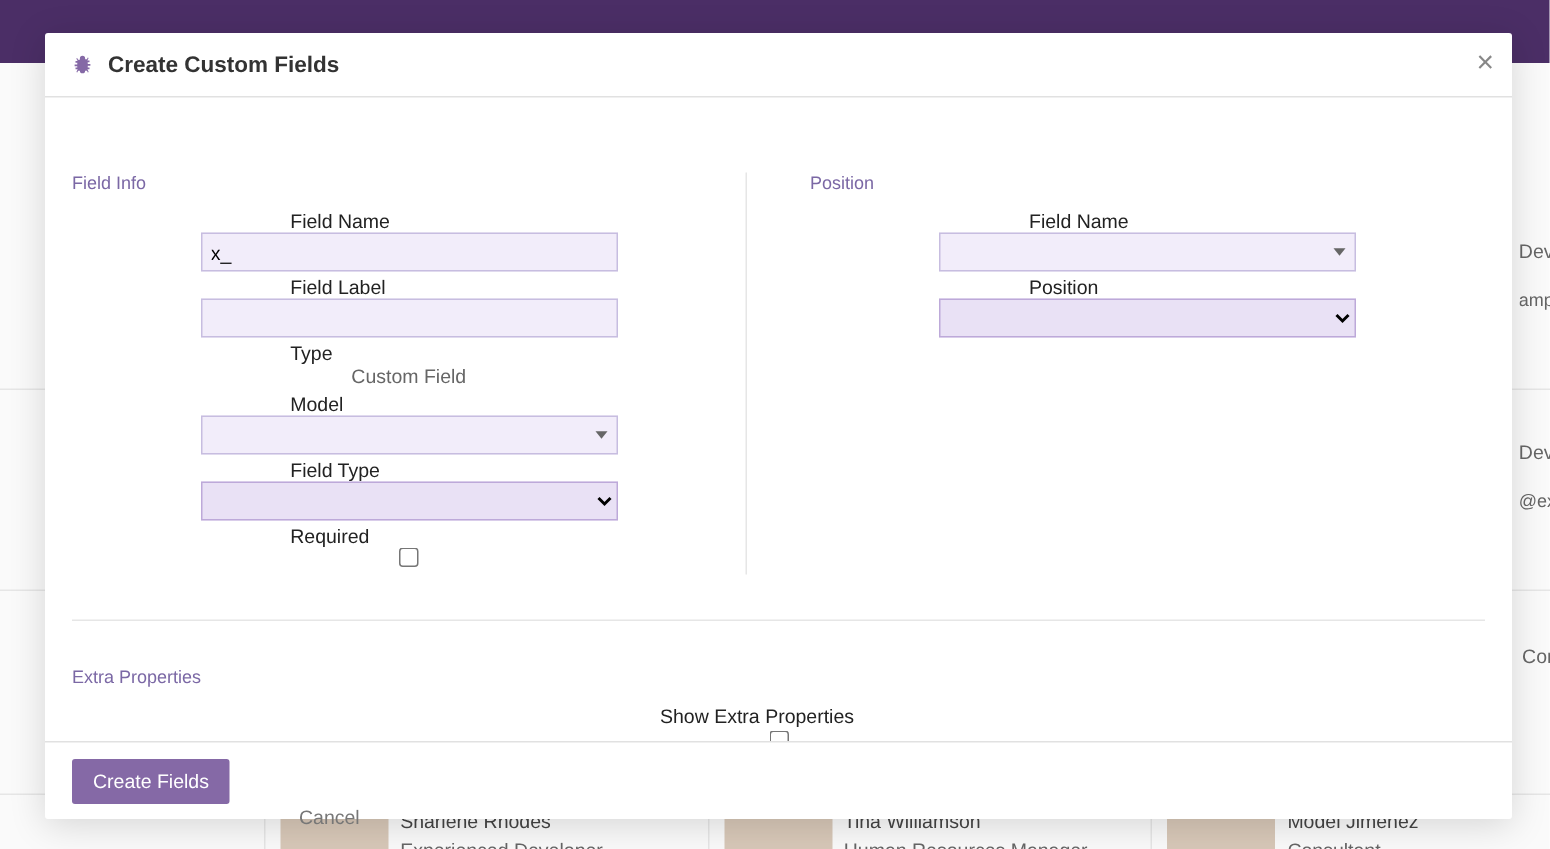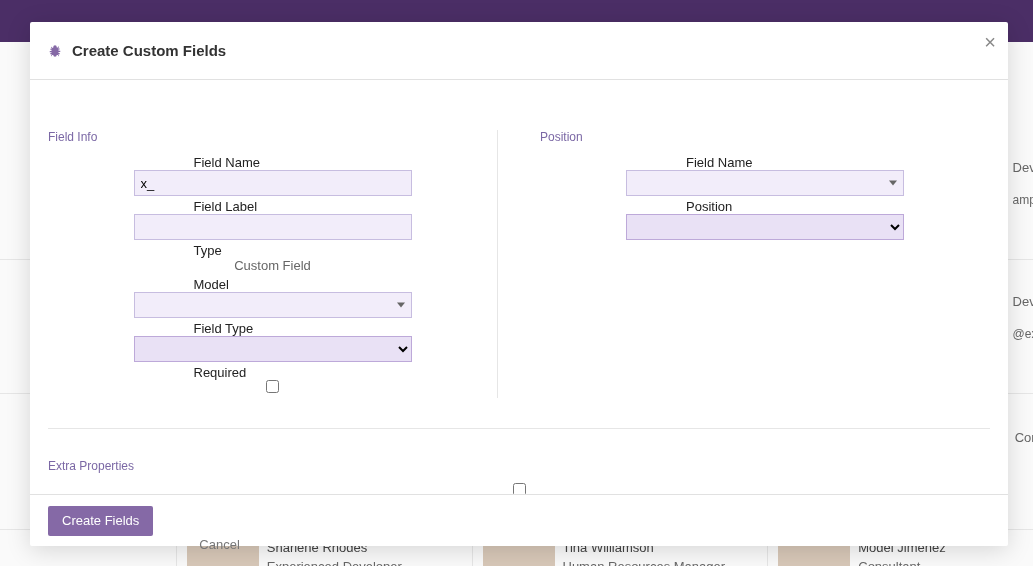--- a/index.html
+++ b/index.html
@@ -14,21 +14,21 @@
     .bg-row.r4 { top: 532px; border-bottom: none; }
     .bg-cell { flex: 1; border-left: 1px solid #e6e6e6; padding: 8px 10px 8px 10px; display: flex; gap: 8px; position: relative; }
     .bg-avatar { width: 72px; height: 72px; background: #d8c8b8; border-radius: 2px; flex-shrink: 0; margin-top: 28px; }
     .bg-info { display: flex; flex-direction: column; gap: 4px; margin-top: 24px; overflow: hidden; white-space: nowrap; }
     .bg-name { color: #444; font-size: 13px; }
     .bg-role { color: #666; font-size: 13px; }
     .bg-email { color: #666; font-size: 12px; margin-top: 14px; }
     
     .modal-backdrop { position: absolute; inset: 0; }
     .modal { position: absolute; top: 22px; left: 30px; right: 25px; bottom: 20px; background: #fff; border-radius: 2px; box-shadow: 0 4px 24px rgba(0,0,0,0.15); display: flex; flex-direction: column; }
-    .modal-header { height: 58px; border-bottom: 1px solid #e1e1e1; display: flex; align-items: center; padding: 0 18px; gap: 10px; position: relative; }
+    .modal-header { height: 43px; border-bottom: 1px solid #e1e1e1; display: flex; align-items: center; padding: 0 18px; gap: 10px; position: relative; }
     .modal-header .bug { width: 14px; height: 14px; color: #8569a6; }
     .modal-header .bug svg { width: 100%; height: 100%; }
     .modal-title { font-size: 15px; font-weight: bold; color: #333; }
     .modal-close { position: absolute; right: 12px; top: 10px; font-size: 20px; color: #888; cursor: pointer; line-height: 1; }
     .modal-body { flex: 1; padding: 50px 18px 6px 18px; overflow: hidden; }
     .columns { display: flex; gap: 42px; }
     .col-left { flex: 0 0 450px; border-right: 1px solid #e6e6e6; padding-right: 0; }
     .col-right { flex: 1; padding-left: 0; }
     .section-title { color: #7b68a5; font-size: 12px; margin-bottom: 10px; font-weight: 400; }
     .form-row { display: flex; align-items: center; min-height: 32px; margin-bottom: 2px; flex-direction: column; }
@@ -207,20 +207,21 @@
           <div class="form-control">
             <select class="native-select"></select>
           </div>
         </div>
       </div>
     </div>
 
     <div class="extra-section">
       <div class="section-title">Extra Properties</div>
       <div class="form-row">
+        <div class="form-label two">Show Extra Properties</div>
         <div class="form-control">
           <input type="checkbox" class="checkbox" style="">
         </div>
       </div>
     </div>
   </div>
 
   <div class="modal-footer">
     <button class="btn btn-primary">Create Fields</button>
     <button class="btn btn-link">Cancel</button>

